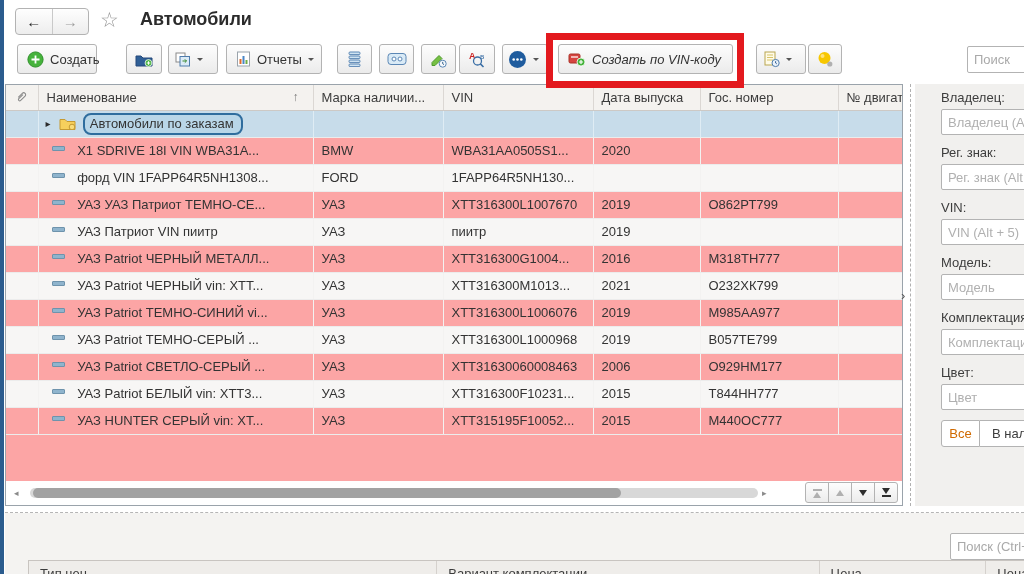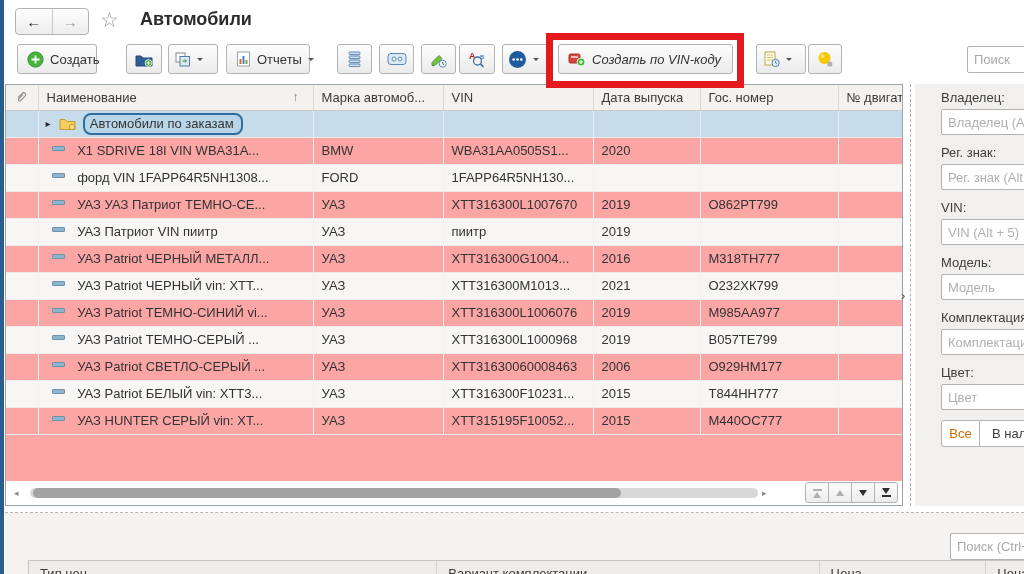--- a/index.html
+++ b/index.html
@@ -136,21 +136,21 @@
     <span>
         <svg width="16" height="15">
           <rect x="1" y="1" width="9" height="9" fill="#fff" stroke="#8a8a8a"></rect>
           <rect x="5" y="4.5" width="9.5" height="9.5" fill="#dcebf7" stroke="#4f7cab"></rect>
           <path d="M7.5 9h4l-1.7-1.7M11.5 9 9.8 10.7" stroke="#3a8a2e" fill="none"></path>
         </svg>
       </span>
     <span class="caret"></span>
   </div>
 
-  <div class="tbtn" style="left:226px; width:84px;text-align:center;">
+  <div class="tbtn" style="left:226px; width:96px;text-align:center;">
     <span>
         <svg width="15" height="16">
           <rect x="1.5" y="1" width="12" height="14" fill="#fff" stroke="#9aa3ab"></rect>
           <rect x="3.5" y="8" width="2" height="5" fill="#e06a2b"></rect>
           <rect x="6.5" y="5" width="2" height="8" fill="#4a86c6"></rect>
           <rect x="9.5" y="9" width="2" height="4" fill="#70ad47"></rect>
         </svg>
       </span>
     <span>Отчеты</span>
     <span class="caret"></span>
@@ -264,21 +264,21 @@
         <tr>
           <th class="th-icon">
             <span><svg width="13" height="14" viewBox="0 0 16 16">
                   <path d="M4 8.5 9 3.5a2.4 2.4 0 0 1 3.4 3.4L7 12.3a1.6 1.6 0 0 1-2.3-2.3l5-5" fill="none" stroke="#8a8a8a" stroke-width="1.3"></path>
                 </svg></span>
           </th>
           <th>
             <span>Наименование</span>
             <span class="sort-arrow">↑</span>
           </th>
-          <th>Марка автомоб...</th>
+          <th>Марка наличии...</th>
           <th>VIN</th>
           <th>Дата выпуска</th>
           <th>Гос. номер</th>
           <th>№ двигателя</th>
         </tr>
       </thead>
       <tbody>
 
           <tr class="row selected folder">
             <td></td>

